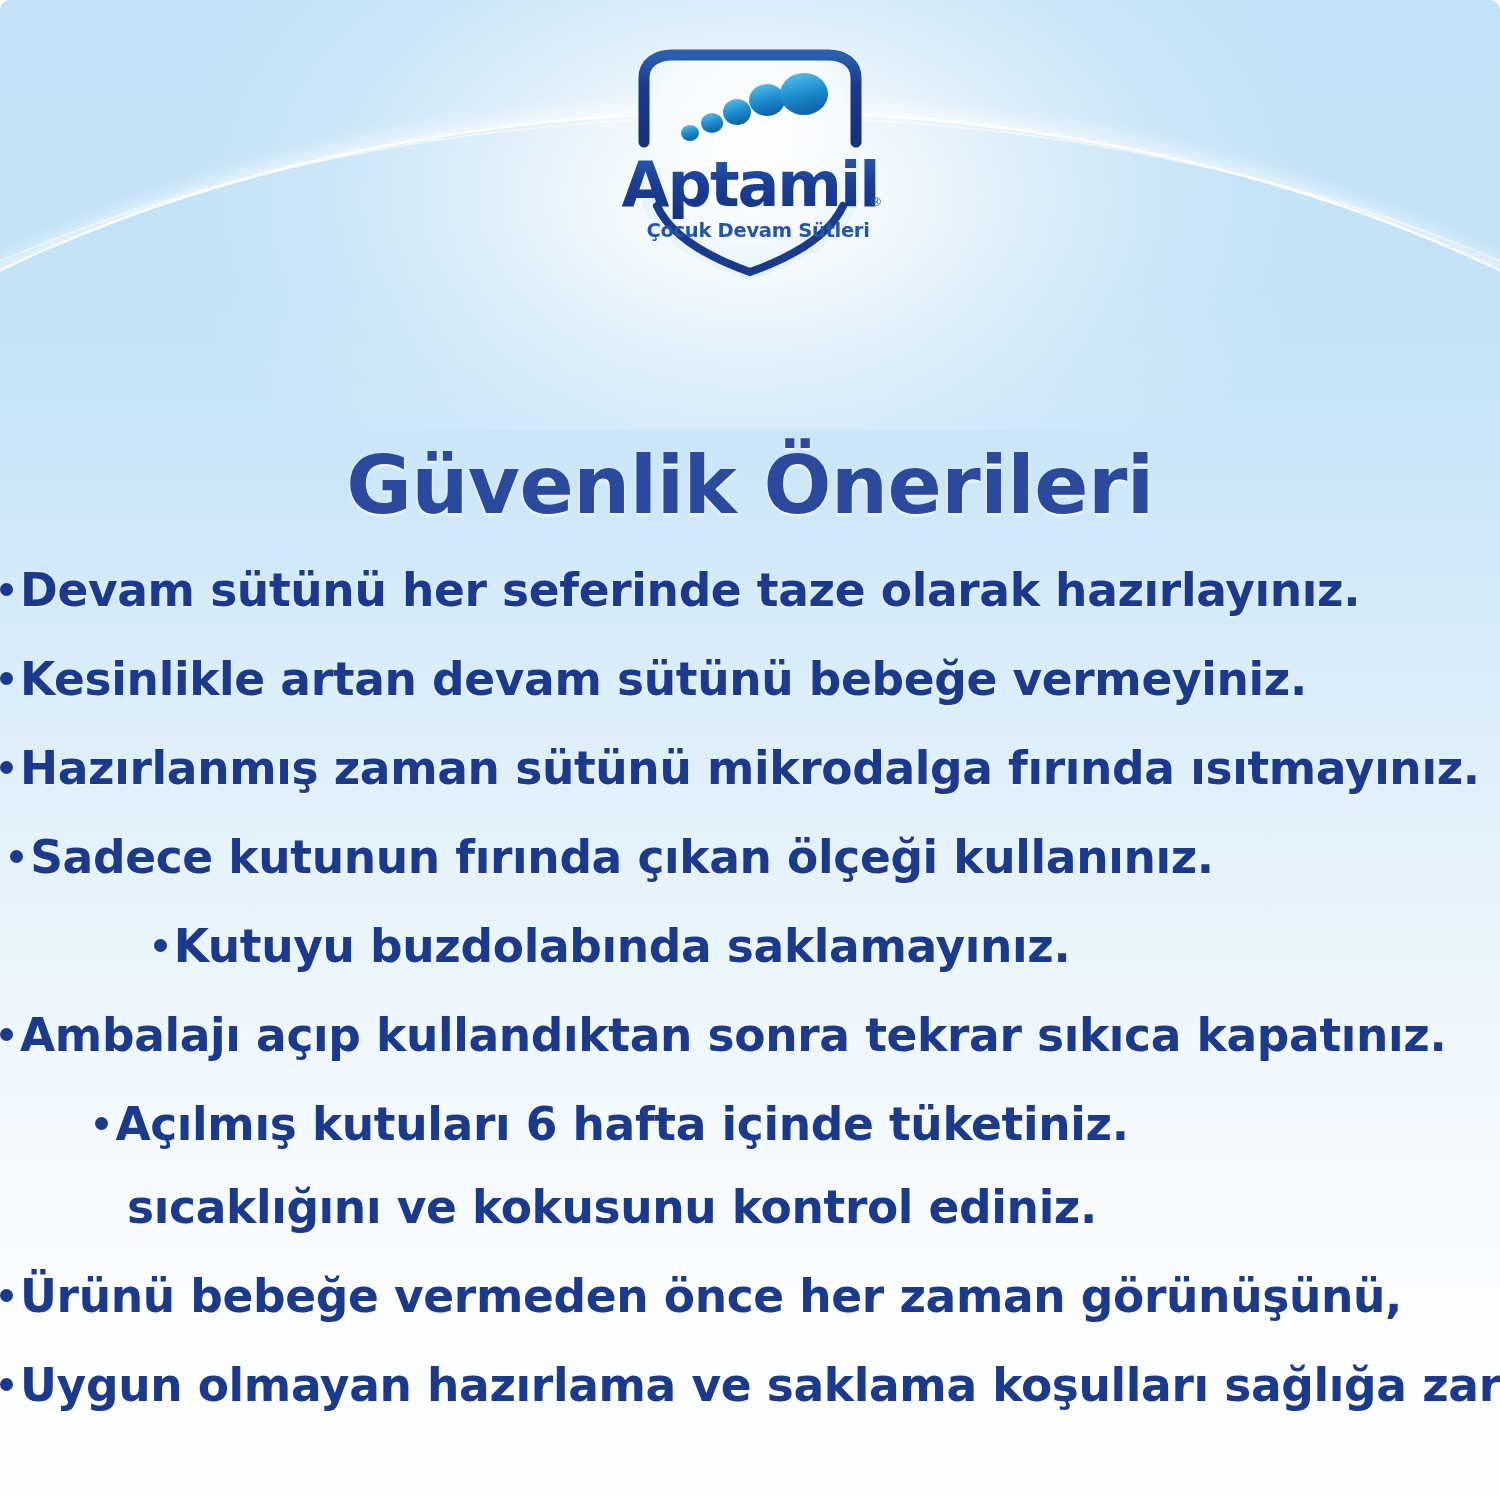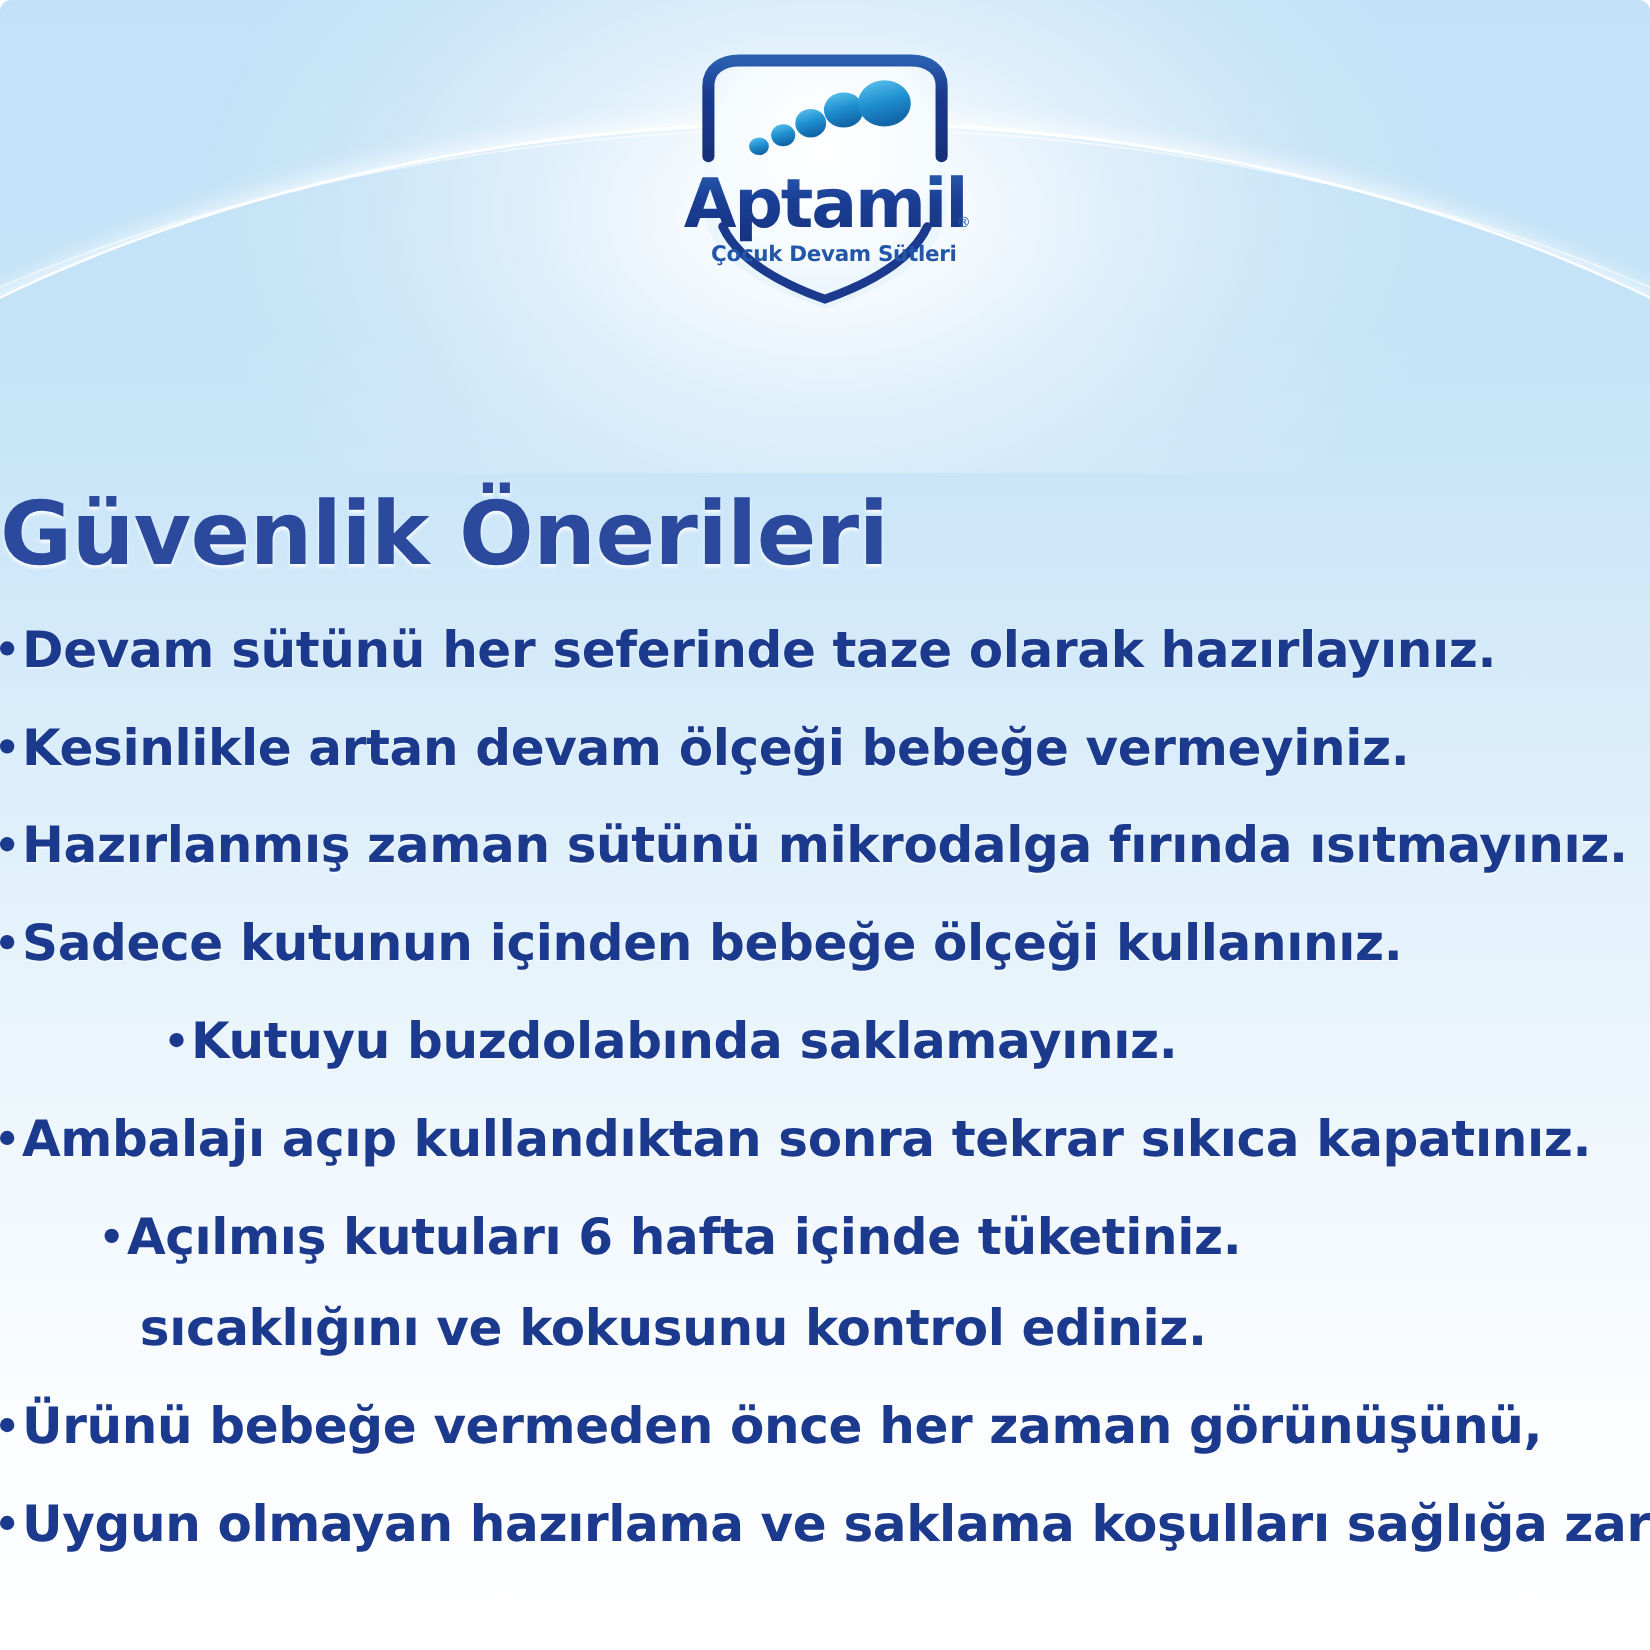--- a/index.html
+++ b/index.html
@@ -77,20 +77,21 @@
     height: 250px;
   }
   .logo-svg { display: block; width: 300px; height: 250px; }
 
   
   .headline {
     position: absolute;
     left: 0;
     top: 392px;
     width: 1500px;
+    text-align: center;
     font-size: 80px;
     line-height: 1;
     font-weight: 700;
     letter-spacing: -0.5px;
     color: #2b4a9e;
     text-shadow: 0 2px 3px rgba(255,255,255,0.85);
   }
 
   
   .tips {
@@ -176,23 +177,23 @@
       <text x="276" y="168" text-anchor="middle" font-family="DejaVu Sans, Liberation Sans, sans-serif" font-size="13" fill="#2a62b5">®</text>
 
       <text x="158" y="199" text-anchor="middle" font-family="DejaVu Sans, Liberation Sans, sans-serif" font-size="19.5" font-weight="700" letter-spacing="-0.3" fill="#2356a8">Çocuk Devam Sütleri</text>
     </svg>
   </div>
 
   <h1 class="headline">Güvenlik Önerileri</h1>
 
   <ul class="tips">
     <li class="tip"><span class="dot"></span><span>Devam sütünü her seferinde taze olarak hazırlayınız.</span></li>
-    <li class="tip gap"><span class="dot"></span><span>Kesinlikle artan devam ölçeği bebeğe vermeyiniz.</span></li>
+    <li class="tip gap"><span class="dot"></span><span>Kesinlikle artan devam sütünü bebeğe vermeyiniz.</span></li>
     <li class="tip gap"><span class="dot"></span><span>Hazırlanmış zaman sütünü mikrodalga fırında ısıtmayınız.</span></li>
-    <li class="tip gap"><span class="dot"></span><span>Sadece kutunun içinden bebeğe ölçeği kullanınız.</span></li>
+    <li class="tip gap"><span class="dot"></span><span>Sadece kutunun fırında çıkan ölçeği kullanınız.</span></li>
     <li class="tip gap"><span class="dot"></span><span>Kutuyu buzdolabında saklamayınız.</span></li>
     <li class="tip gap"><span class="dot"></span><span>Ambalajı açıp kullandıktan sonra tekrar sıkıca kapatınız.</span></li>
     <li class="tip gap"><span class="dot"></span><span>Açılmış kutuları 6 hafta içinde tüketiniz.</span></li>
     <li class="tip cont"><span>sıcaklığını ve kokusunu kontrol ediniz.</span></li>
     <li class="tip gap"><span class="dot"></span><span>Ürünü bebeğe vermeden önce her zaman görünüşünü,</span></li>
     <li class="tip gap"><span class="dot"></span><span>Uygun olmayan hazırlama ve saklama koşulları sağlığa zararlıdır.</span></li>
   </ul>
 
 </div>
 

